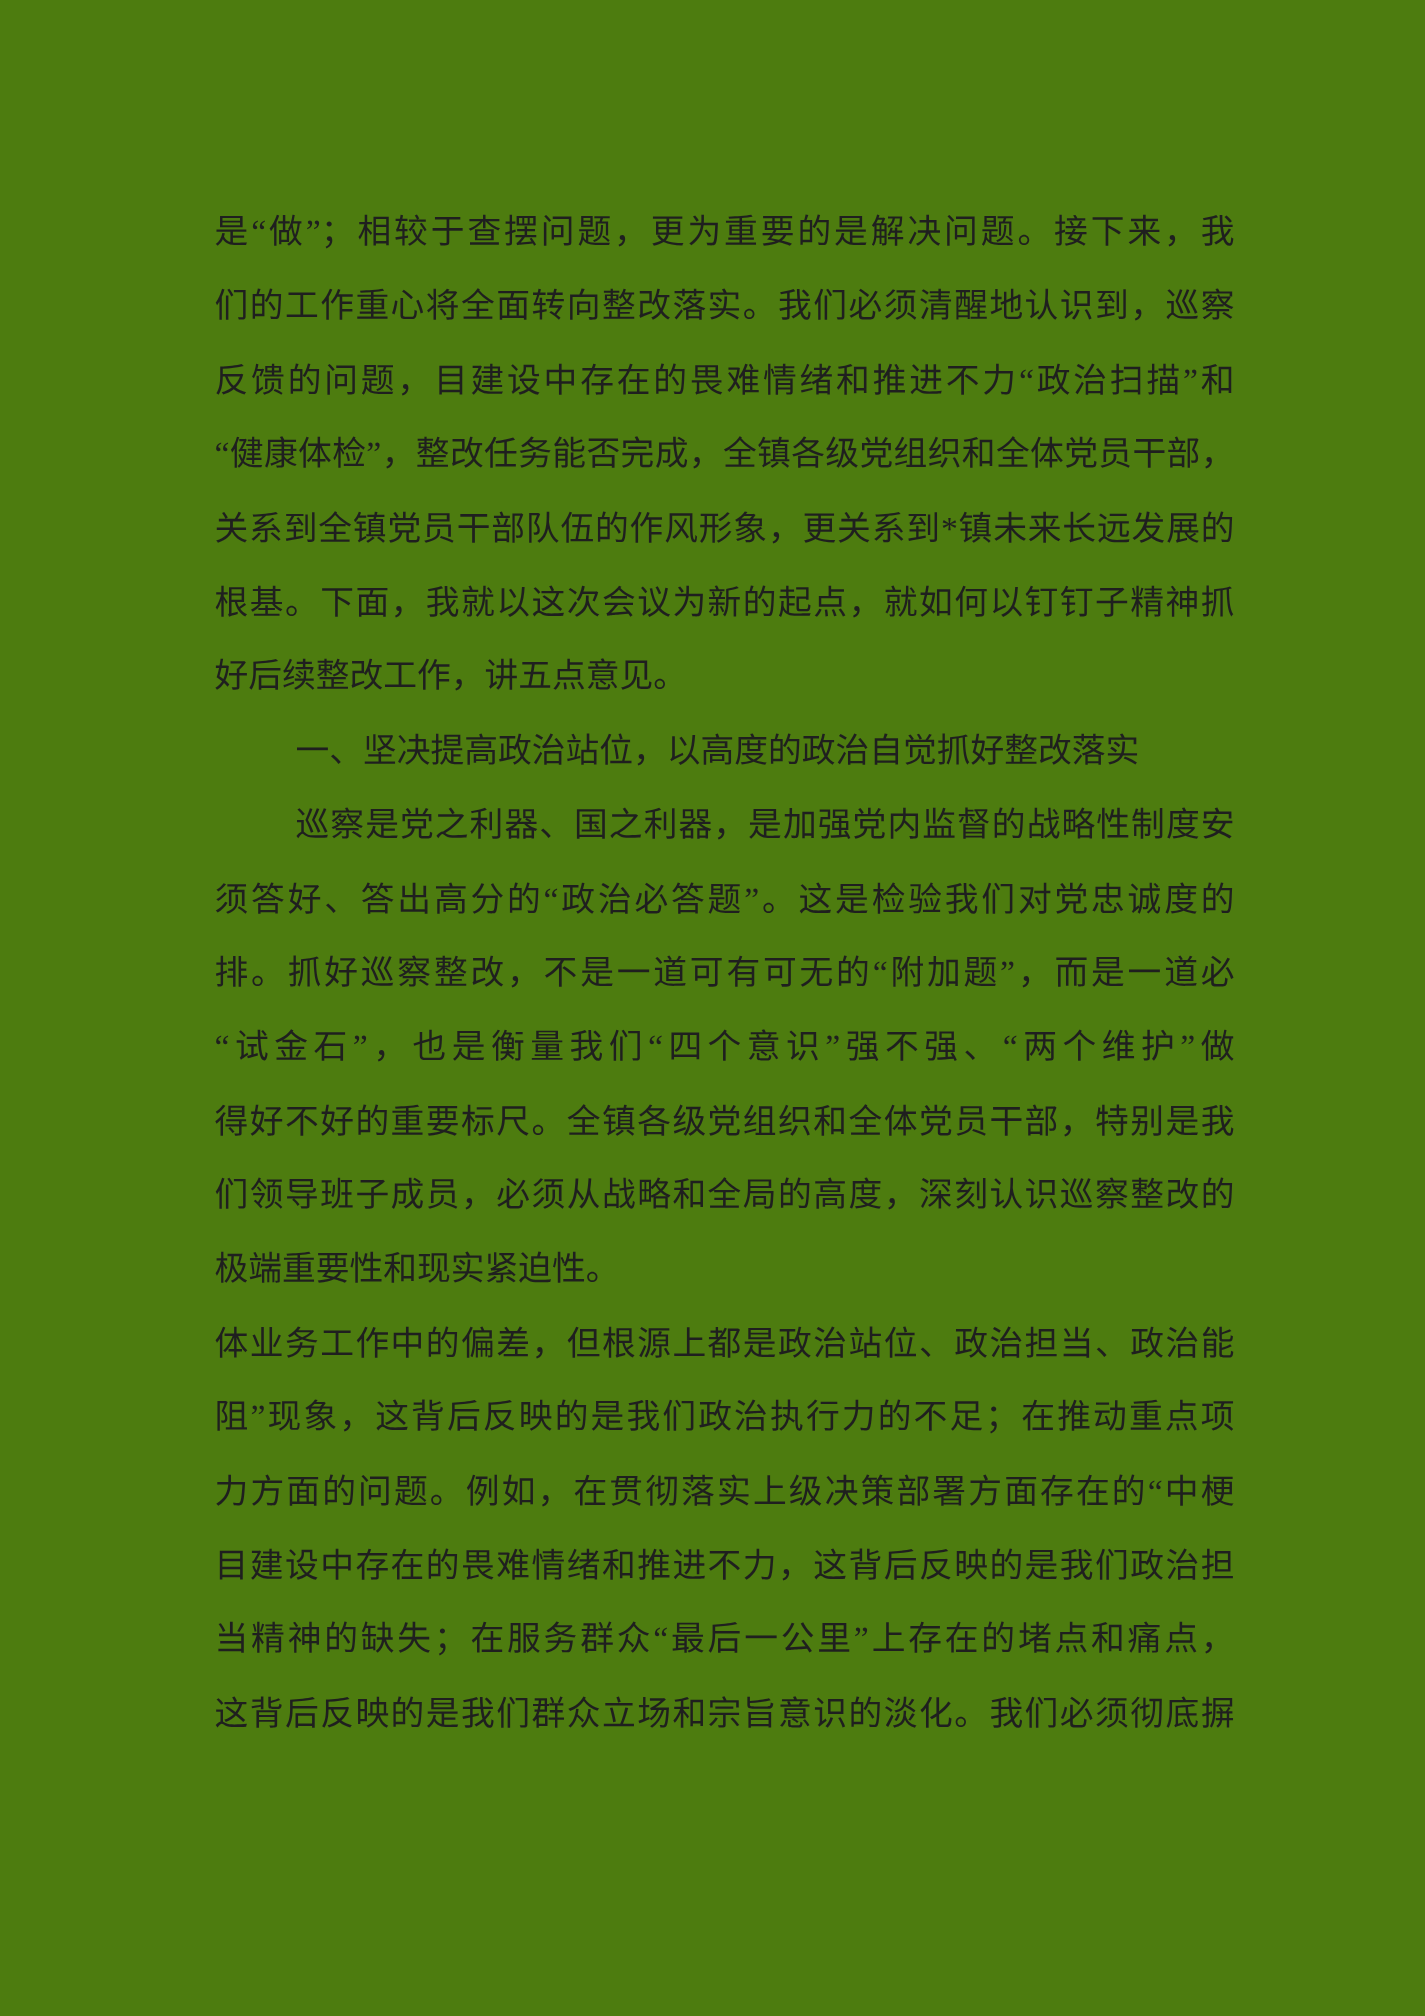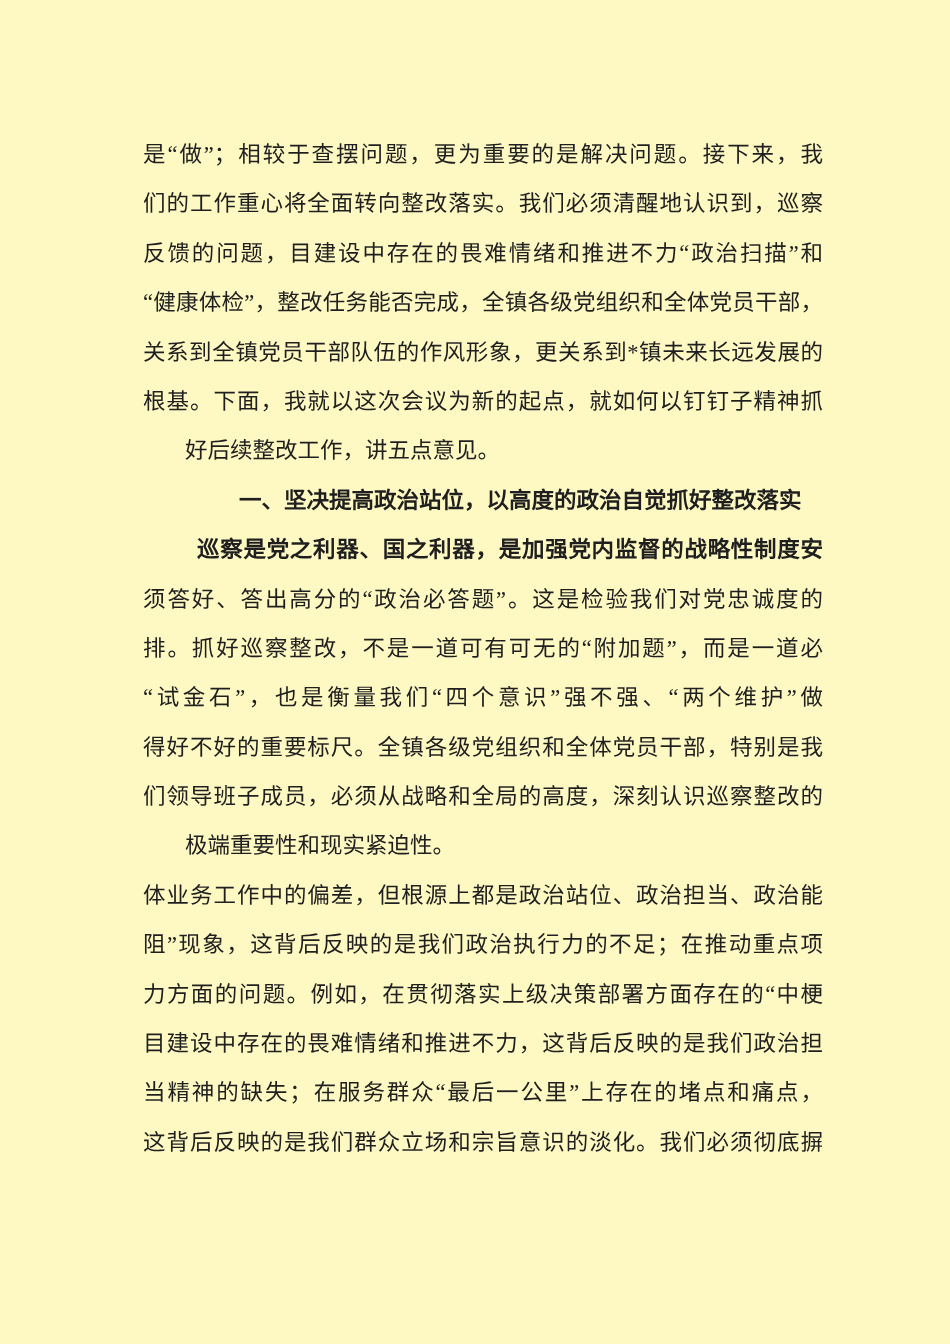--- a/index.html
+++ b/index.html
@@ -10,21 +10,21 @@
     width: 950px;
     height: 1344px;
     background: #ffffff;
     overflow: hidden;
     position: relative;
     font-family: "Liberation Serif", "DejaVu Serif", serif;
   }
   .page {
     position: absolute;
     inset: 0;
-    background: #fef9c3;
+    background: #4d7c0f;
   }
   .text-block {
     position: absolute;
     left: 143px;
     top: 130px;
     width: 680px;
     color: #1f1f1f;
     font-size: 22.5px;
   }
   .line {
@@ -32,29 +32,27 @@
     line-height: 49.4px;
     white-space: nowrap;
     text-align: justify;
     text-align-last: justify;
     text-justify: inter-character;
     overflow: visible;
   }
   .line.no-stretch {
     text-align: center;
     text-align-last: left;
-    margin-left: 42px;
   }
   .line.indent {
     text-indent: 2.4em;
-    font-weight: bold;
   }
   .line.heading {
     
-    font-weight: bold;
+    font-weight: normal;
   }
 </style>
 </head>
 <body>
 
 <div class="page">
   <div class="text-block">
       <div class="line">是“做”；相较于查摆问题，更为重要的是解决问题。接下来，我</div>
       <div class="line">们的工作重心将全面转向整改落实。我们必须清醒地认识到，巡察</div>
       <div class="line">反馈的问题，目建设中存在的畏难情绪和推进不力“政治扫描”和</div>

